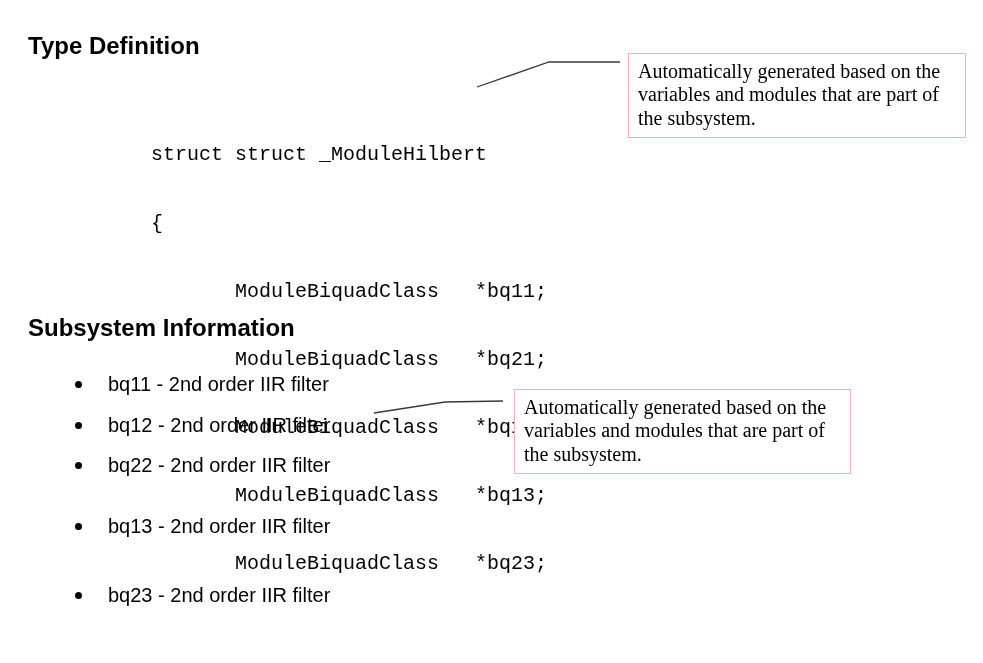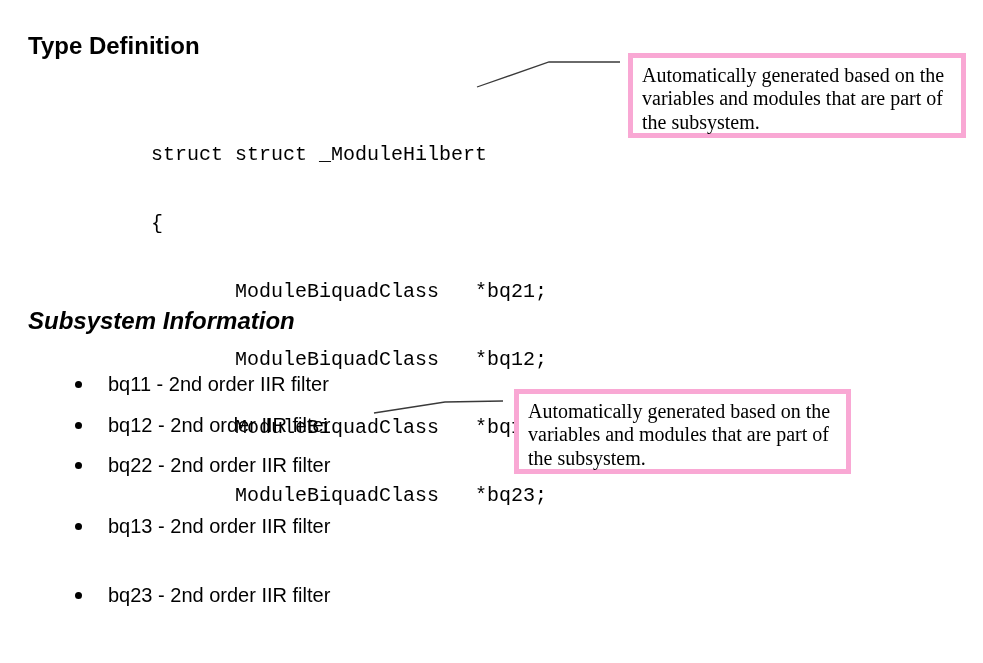--- a/index.html
+++ b/index.html
@@ -15,37 +15,37 @@
   .heading {
     position: absolute;
     margin: 0;
     font-weight: bold;
     font-size: 24px;
     line-height: 1.1;
     color: #000000;
     white-space: nowrap;
   }
   #heading-type { left: 28px; top: 33px; }
-  #heading-subsystem { left: 28px; top: 308px; font-style: italic; }
+  #heading-subsystem { left: 28px; top: 315px; }
 
   .code-block {
     position: absolute;
     left: 151px;
     top: 99px;
     font-family: "Liberation Mono", "DejaVu Sans Mono", monospace;
     font-size: 20px;
     line-height: 22.7px;
     white-space: pre;
     color: #000000;
   }
 
   .callout {
     position: absolute;
     box-sizing: border-box;
-    border: 5px solid #f9a8d4;
+    border: 1px solid #f9a8d4;
     background: #ffffff;
     font-family: "Liberation Serif", serif;
     font-size: 20px;
     line-height: 23.3px;
     padding: 6px 8px 6px 9px;
     color: #000000;
   }
   #callout-code { left: 628px; top: 53px; width: 338px; height: 85px; }
   #callout-list { left: 514px; top: 389px; width: 337px; height: 85px; }
 
@@ -95,20 +95,21 @@
 </head>
 <body>
 
 <div class="page">
 
   <h1 class="heading" id="heading-type">Type Definition</h1>
 
   <div class="code-block">
     <div class="code-line">struct struct _ModuleHilbert</div>
     <div class="code-line">{</div>
+    <div class="code-line">       ModuleBiquadClass   *bq11;</div>
     <div class="code-line">       ModuleBiquadClass   *bq21;</div>
     <div class="code-line">       ModuleBiquadClass   *bq12;</div>
     <div class="code-line">       ModuleBiquadClass   *bq13;</div>
     <div class="code-line">       ModuleBiquadClass   *bq23;</div>
     
   </div>
 
   <div class="callout" id="callout-code">
     <span>Automatically generated based on the variables and modules that are part of the subsystem.</span>
   </div>

